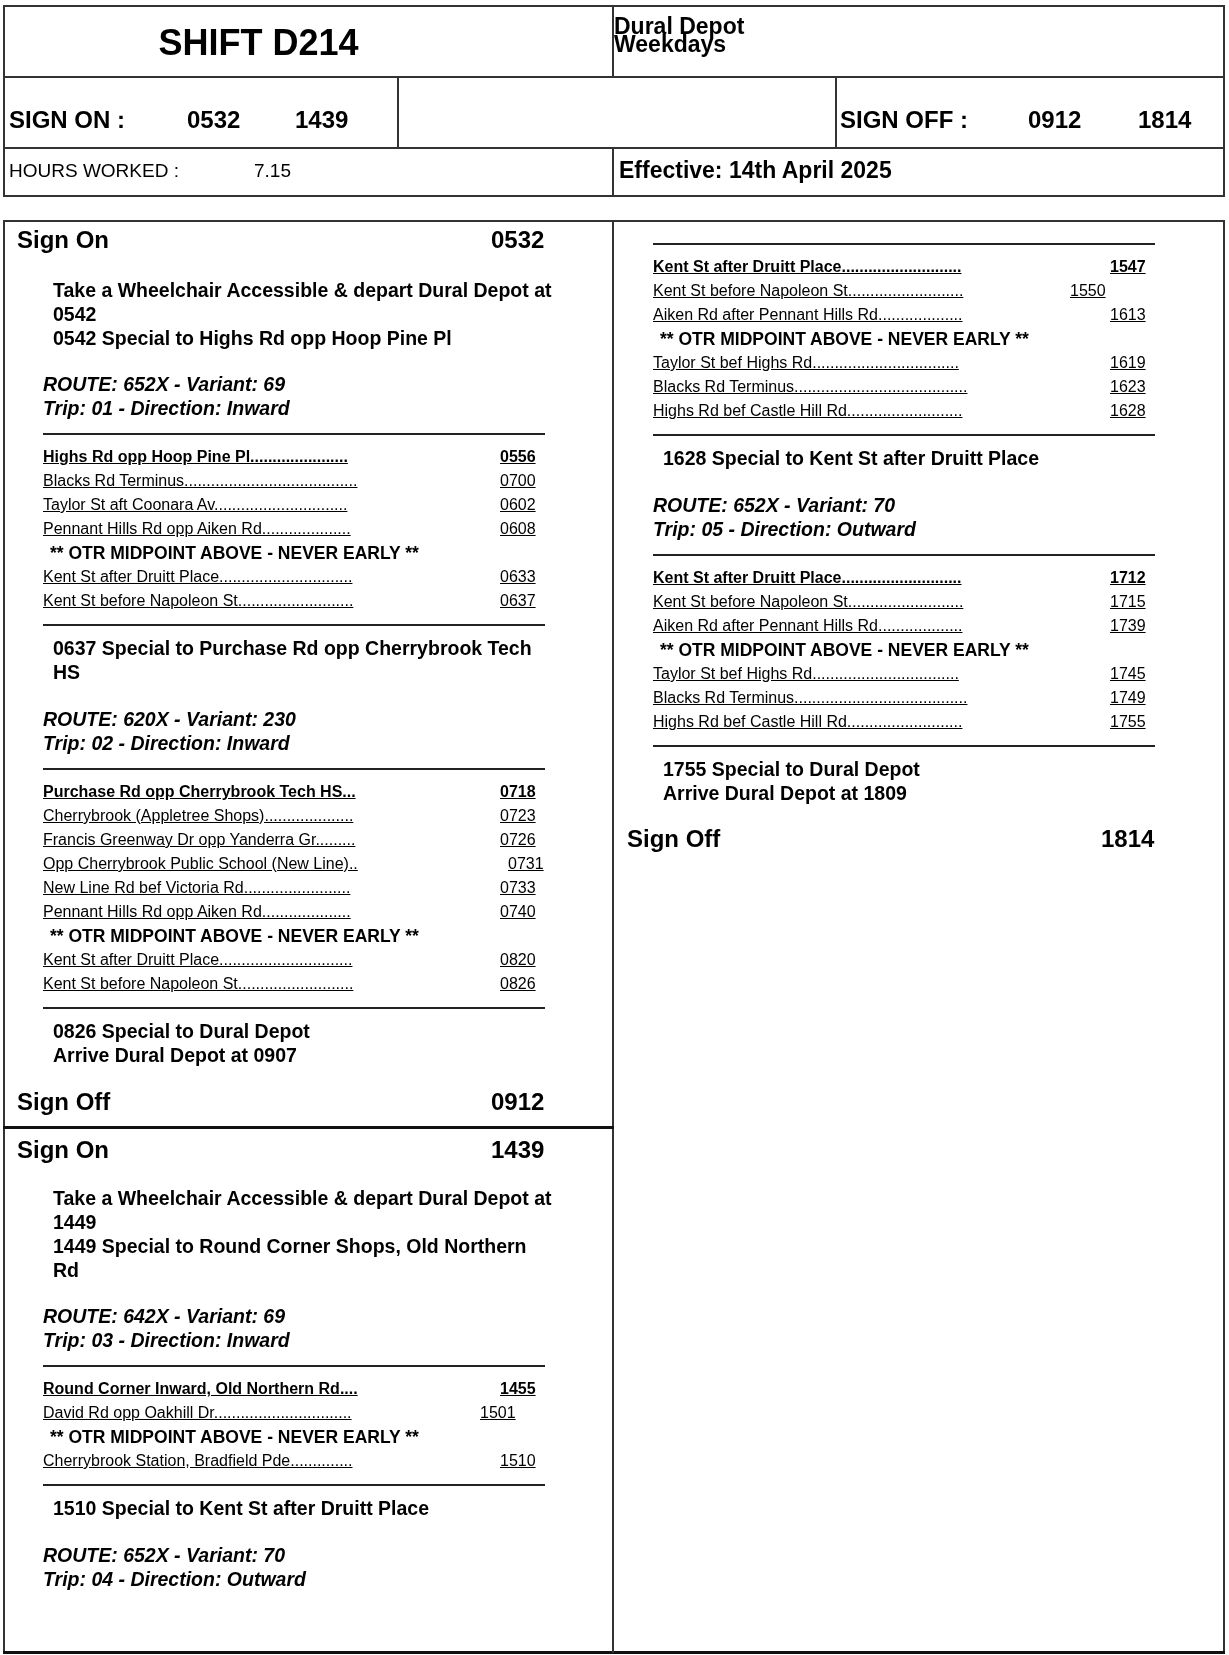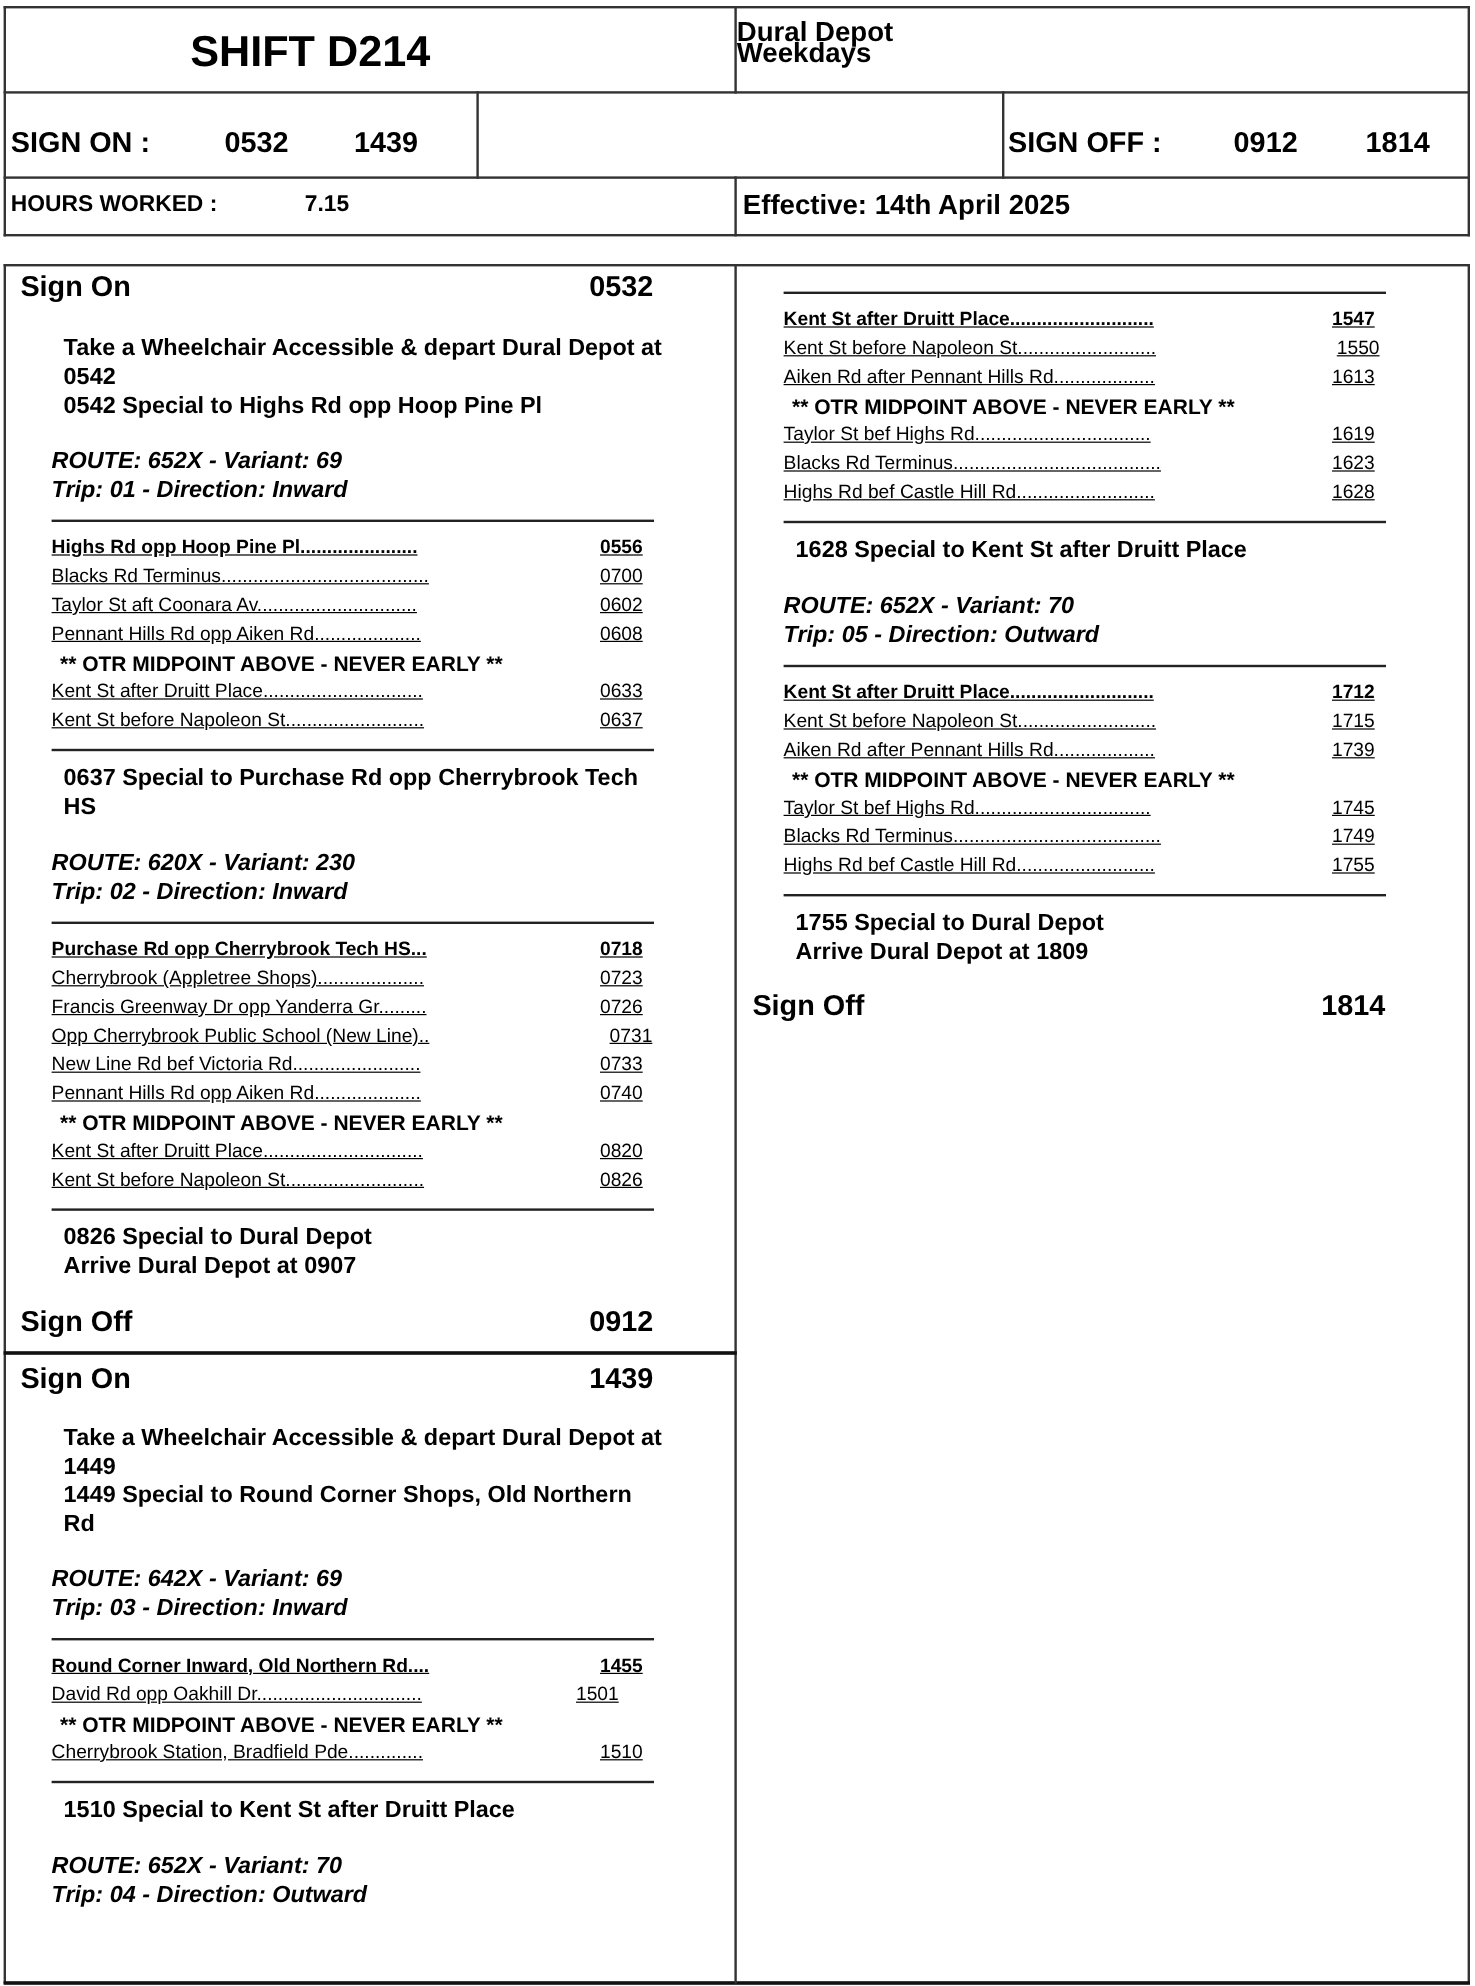--- a/index.html
+++ b/index.html
@@ -6,21 +6,21 @@
   html, body { width: 1229px; height: 1655px; background: #ffffff; overflow: hidden; }
   body { font-family: "Liberation Sans", sans-serif; color: #000; position: relative; }
 
   .abs { position: absolute; }
   .ln { position: absolute; background: #333; }
 
   
   .hdr-title { font-weight: bold; font-size: 36px; text-align: center; }
   .hdr-depot { font-weight: bold; font-size: 23px; text-align: left; line-height: 24px; }
   .hdr-lbl { font-weight: bold; font-size: 24px; white-space: nowrap; }
-  .hdr-small { font-weight: bold; font-size: 19px; white-space: nowrap; }
+  .hdr-small { font-weight: normal; font-size: 19px; white-space: nowrap; }
   .hdr-eff { font-weight: bold; font-size: 23px; white-space: nowrap; }
 
   
   .sign-row { position: absolute; font-weight: bold; font-size: 24px; white-space: nowrap; }
   .b { font-weight: bold; font-size: 19.5px; line-height: 24px; margin-left: 10px; }
   .bi { font-weight: bold; font-style: italic; font-size: 19.5px; line-height: 24px; }
   .stop { position: absolute; font-size: 16px; line-height: 24px; white-space: nowrap; text-decoration: underline; }
   .stop.first { font-weight: bold; }
   .otr { position: absolute; font-weight: bold; font-size: 17.5px; line-height: 24px; white-space: nowrap; }
   .rule { position: absolute; height: 2px; background: #222; }
@@ -168,21 +168,21 @@
     <div class="bi">Trip: 04 - Direction: Outward</div>
   </div>
 </div>
 
 <div>
   <div class="rule" style="left:653px;top:243px;width:502px;"></div>
 
   <div class="stop first" style="left:653px;top:255px;"><span>Kent St after Druitt Place...........................</span></div>
   <div class="stop first" style="left:1110px;top:255px;">1547</div>
   <div class="stop" style="left:653px;top:279px;"><span>Kent St before Napoleon St..........................</span></div>
-  <div class="stop" style="left:1114px;top:279px;">1550</div>
+  <div class="stop" style="left:1070px;top:279px;">1550</div>
   <div class="stop" style="left:653px;top:303px;"><span>Aiken Rd after Pennant Hills Rd...................</span></div>
   <div class="stop" style="left:1110px;top:303px;">1613</div>
   <div class="otr" style="left:660px;top:327px;">** OTR MIDPOINT ABOVE - NEVER EARLY **</div>
   <div class="stop" style="left:653px;top:351px;"><span>Taylor St bef Highs Rd.................................</span></div>
   <div class="stop" style="left:1110px;top:351px;">1619</div>
   <div class="stop" style="left:653px;top:375px;"><span>Blacks Rd Terminus.......................................</span></div>
   <div class="stop" style="left:1110px;top:375px;">1623</div>
   <div class="stop" style="left:653px;top:399px;"><span>Highs Rd bef Castle Hill Rd..........................</span></div>
   <div class="stop" style="left:1110px;top:399px;">1628</div>
   <div class="rule" style="left:653px;top:434px;width:502px;"></div>

